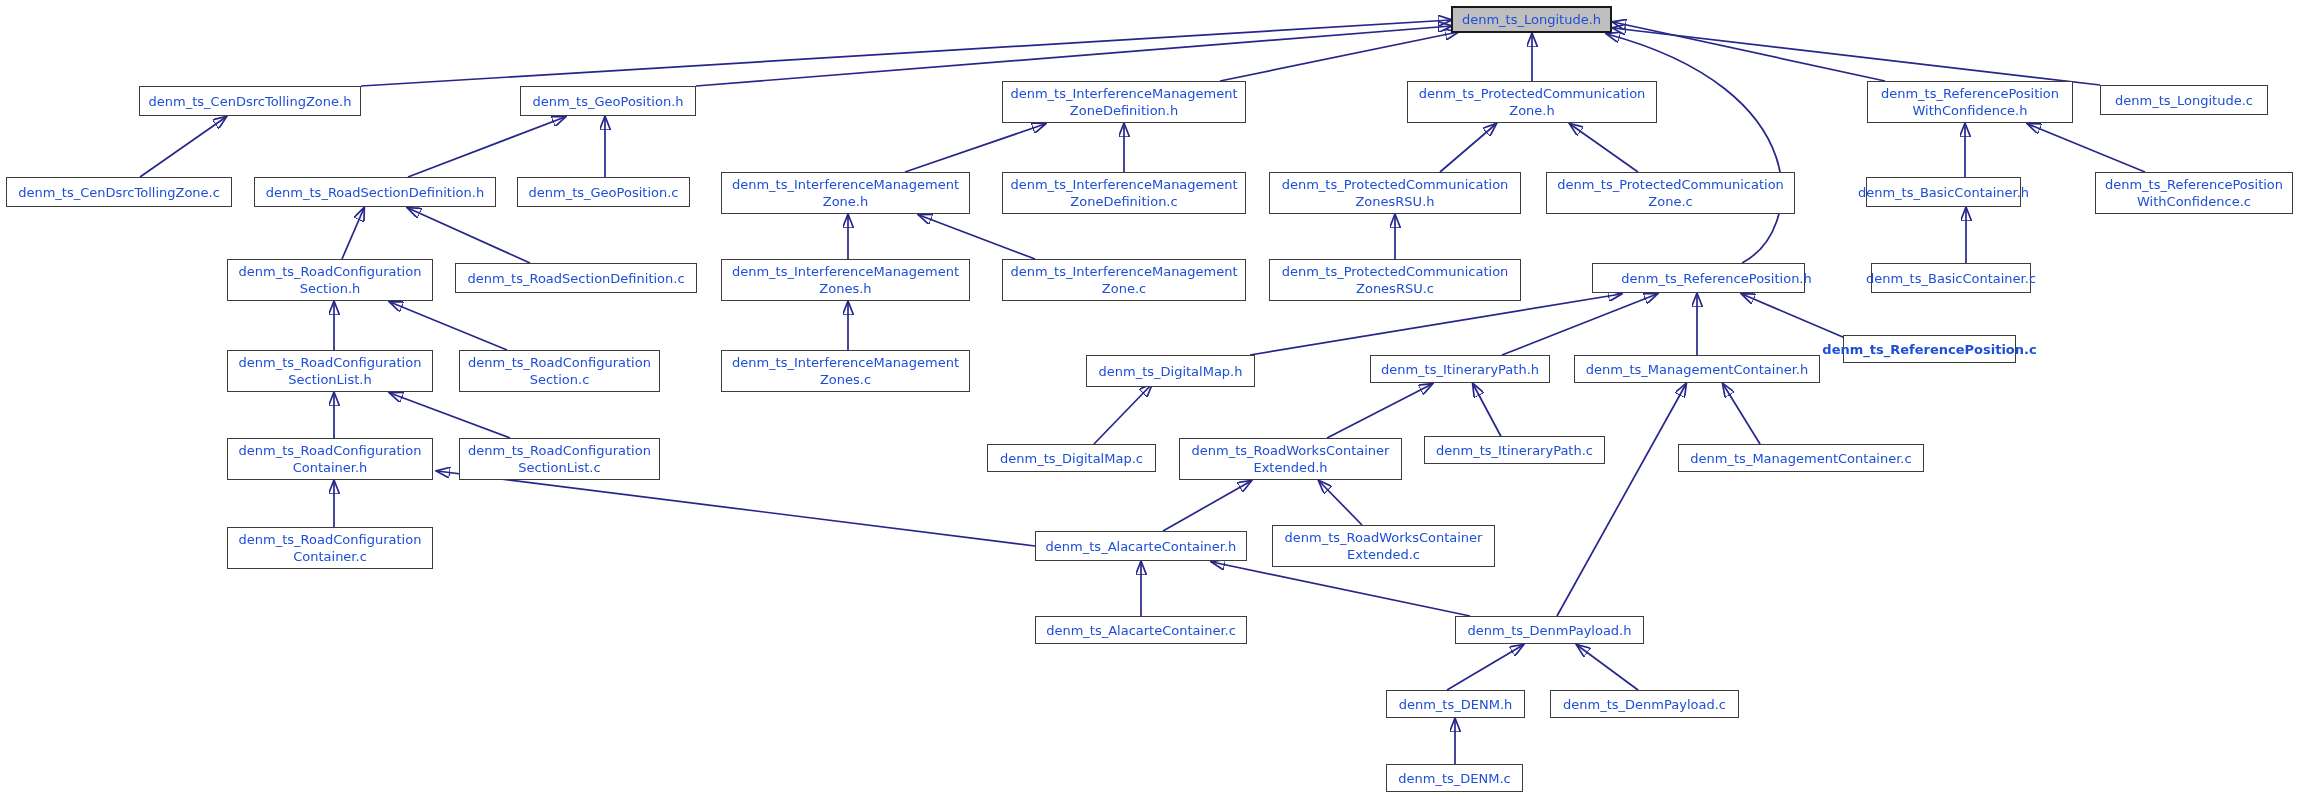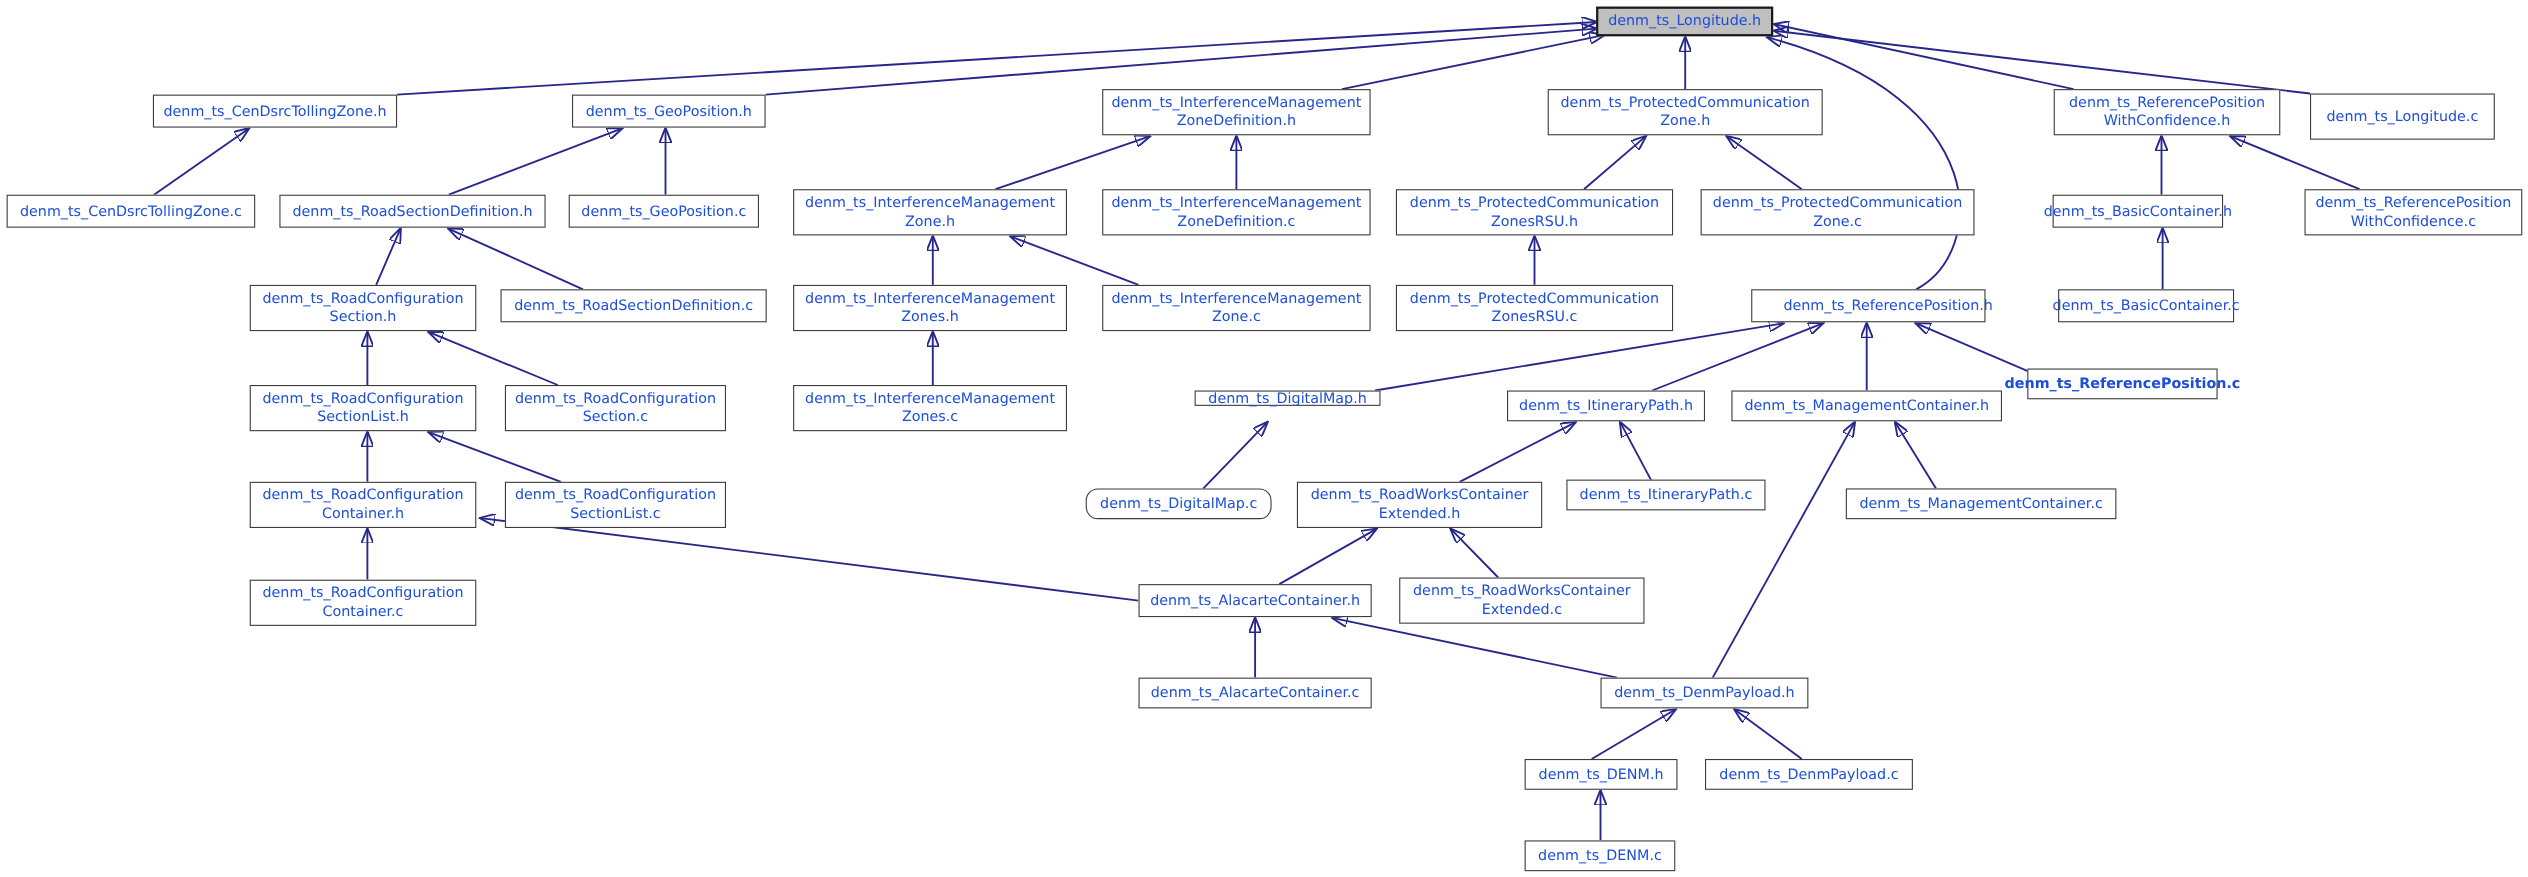--- a/index.html
+++ b/index.html
@@ -108,21 +108,21 @@
   <div id="node-layer">
       <div class="gnode hl" style="left: 1451px; top: 6px; width: 161px; height: 27px;"><span>denm_ts_Longitude.h</span></div>
       <div class="gnode" style="left: 139px; top: 86px; width: 222px; height: 30px;"><span>denm_ts_CenDsrcTollingZone.h</span></div>
       <div class="gnode" style="left: 520px; top: 86px; width: 176px; height: 30px;"><span>denm_ts_GeoPosition.h</span></div>
       <div class="gnode" style="left: 1002px; top: 81px; width: 244px; height: 42px;"><span>denm_ts_InterferenceManagement
 ZoneDefinition.h</span></div>
       <div class="gnode" style="left: 1407px; top: 81px; width: 250px; height: 42px;"><span>denm_ts_ProtectedCommunication
 Zone.h</span></div>
       <div class="gnode" style="left: 1867px; top: 81px; width: 206px; height: 42px;"><span>denm_ts_ReferencePosition
 WithConfidence.h</span></div>
-      <div class="gnode" style="left: 2100px; top: 85px; width: 168px; height: 42px;"><span>denm_ts_Longitude.c</span></div>
+      <div class="gnode" style="left: 2100px; top: 85px; width: 168px; height: 30px;"><span>denm_ts_Longitude.c</span></div>
       <div class="gnode" style="left: 6px; top: 177px; width: 226px; height: 30px;"><span>denm_ts_CenDsrcTollingZone.c</span></div>
       <div class="gnode" style="left: 254px; top: 177px; width: 242px; height: 30px; justify-content: center;"><span>denm_ts_RoadSectionDefinition.h</span></div>
       <div class="gnode" style="left: 517px; top: 177px; width: 173px; height: 30px;"><span>denm_ts_GeoPosition.c</span></div>
       <div class="gnode" style="left: 721px; top: 172px; width: 249px; height: 42px;"><span>denm_ts_InterferenceManagement
 Zone.h</span></div>
       <div class="gnode" style="left: 1002px; top: 172px; width: 244px; height: 42px;"><span>denm_ts_InterferenceManagement
 ZoneDefinition.c</span></div>
       <div class="gnode" style="left: 1269px; top: 172px; width: 252px; height: 42px;"><span>denm_ts_ProtectedCommunication
 ZonesRSU.h</span></div>
       <div class="gnode" style="left: 1546px; top: 172px; width: 249px; height: 42px;"><span>denm_ts_ProtectedCommunication
@@ -140,29 +140,29 @@
       <div class="gnode" style="left: 1269px; top: 259px; width: 252px; height: 42px;"><span>denm_ts_ProtectedCommunication
 ZonesRSU.c</span></div>
       <div class="gnode" style="left: 1592px; top: 263px; width: 213px; height: 30px; padding-left: 36px;"><span>denm_ts_ReferencePosition.h</span></div>
       <div class="gnode" style="left: 1871px; top: 263px; width: 160px; height: 30px;"><span>denm_ts_BasicContainer.c</span></div>
       <div class="gnode" style="left: 227px; top: 350px; width: 206px; height: 42px;"><span>denm_ts_RoadConfiguration
 SectionList.h</span></div>
       <div class="gnode" style="left: 459px; top: 350px; width: 201px; height: 42px;"><span>denm_ts_RoadConfiguration
 Section.c</span></div>
       <div class="gnode" style="left: 721px; top: 350px; width: 249px; height: 42px;"><span>denm_ts_InterferenceManagement
 Zones.c</span></div>
-      <div class="gnode" style="left: 1086px; top: 355px; width: 169px; height: 14px;"><span>denm_ts_DigitalMap.h</span></div>
+      <div class="gnode" style="left: 1086px; top: 355px; width: 169px; height: 32px;"><span>denm_ts_DigitalMap.h</span></div>
       <div class="gnode" style="left: 1370px; top: 355px; width: 180px; height: 28px;"><span>denm_ts_ItineraryPath.h</span></div>
       <div class="gnode" style="left: 1574px; top: 355px; width: 246px; height: 28px;"><span>denm_ts_ManagementContainer.h</span></div>
       <div class="gnode" style="left: 1843px; top: 335px; width: 173px; height: 28px; font-weight: bold;"><span>denm_ts_ReferencePosition.c</span></div>
       <div class="gnode" style="left: 227px; top: 438px; width: 206px; height: 42px;"><span>denm_ts_RoadConfiguration
 Container.h</span></div>
       <div class="gnode" style="left: 459px; top: 438px; width: 201px; height: 42px;"><span>denm_ts_RoadConfiguration
 SectionList.c</span></div>
-      <div class="gnode" style="left: 987px; top: 444px; width: 169px; height: 28px; border-radius: 11px;"><span>denm_ts_DigitalMap.c</span></div>
+      <div class="gnode" style="left: 987px; top: 444px; width: 169px; height: 28px;"><span>denm_ts_DigitalMap.c</span></div>
       <div class="gnode" style="left: 1179px; top: 438px; width: 223px; height: 42px;"><span>denm_ts_RoadWorksContainer
 Extended.h</span></div>
       <div class="gnode" style="left: 1424px; top: 436px; width: 181px; height: 28px;"><span>denm_ts_ItineraryPath.c</span></div>
       <div class="gnode" style="left: 1678px; top: 444px; width: 246px; height: 28px;"><span>denm_ts_ManagementContainer.c</span></div>
       <div class="gnode" style="left: 227px; top: 527px; width: 206px; height: 42px;"><span>denm_ts_RoadConfiguration
 Container.c</span></div>
       <div class="gnode" style="left: 1035px; top: 531px; width: 212px; height: 30px;"><span>denm_ts_AlacarteContainer.h</span></div>
       <div class="gnode" style="left: 1272px; top: 525px; width: 223px; height: 42px;"><span>denm_ts_RoadWorksContainer
 Extended.c</span></div>
       <div class="gnode" style="left: 1035px; top: 616px; width: 212px; height: 28px;"><span>denm_ts_AlacarteContainer.c</span></div>

